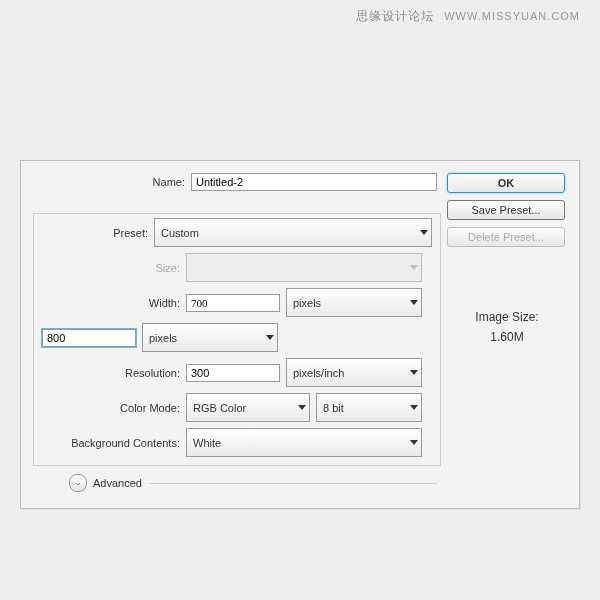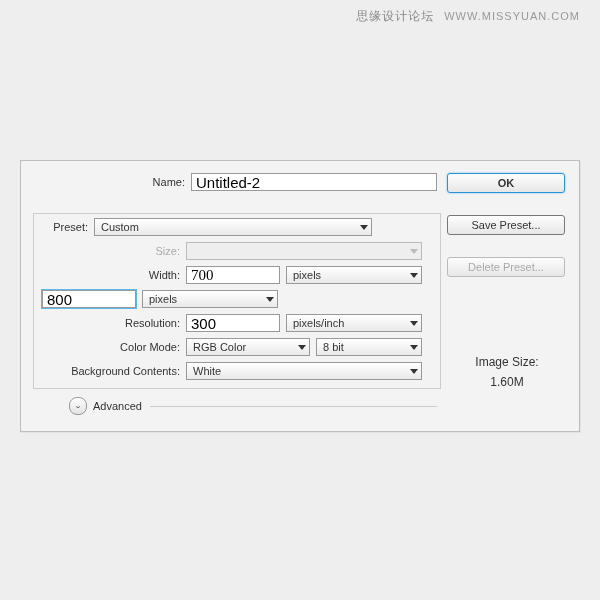--- a/index.html
+++ b/index.html
@@ -48,21 +48,21 @@
   }
   .btn {
     display: block;
     width: 118px;
     height: 20px;
     line-height: 18px;
     text-align: center;
     background: linear-gradient(#fdfdfd,#e7e7e7);
     border: 1px solid #777;
     border-radius: 3px;
-    margin-bottom: 22px;
+    margin-bottom: 7px;
     font-size: 11px;
     box-sizing: border-box;
     cursor: pointer;
   }
   .btn.primary {
     border: 1px solid #2a93d5;
     box-shadow: 0 0 2px #5bb9f0;
     font-weight: bold;
   }
   .btn.disabled {
@@ -74,26 +74,26 @@
     width: 152px;
     text-align: right;
     padding-right: 6px;
     font-size: 11px;
   }
   .lbl.dis { color:#aaa;}
   input.text {
     height: 18px;
     border: 1px solid #999;
     padding: 0 4px;
-    font-size: 15px;
+    font-size: 11px;
     background: #fff;
     box-sizing: border-box;
   }
   .select {
-    height: 18px;
+    height: 29px;
     border: 1px solid #999;
     background: linear-gradient(#fff,#eaeaea);
     display: inline-flex;
     align-items: center;
     justify-content: space-between;
     padding: 0 3px 0 6px;
     font-size: 11px;
     box-sizing: border-box;
     cursor: pointer;
   }
@@ -151,21 +151,21 @@
 <div class="dialog">
 
   <div class="left-area">
 
     <div class="row">
       <div class="lbl">Name:</div>
       <input class="text" style="width: 246px;" value="Untitled-2">
     </div>
 
     <fieldset class="preset">
-      <div class="group-row" style="margin-top:-2px;">
+      <div class="group-row" style="margin-top:-2px;justify-content:flex-end;">
         <div style="width:46px;text-align:right;padding-right:6px">Preset:</div>
         <div class="select" style="width:278px">
           <span>Custom</span>
           <span class="tri"></span>
         </div>
       </div>
 
       <div class="group-row">
         <div class="lbl dis" style="width:138px">Size:</div>
         <div class="select dis" style="width:236px">

